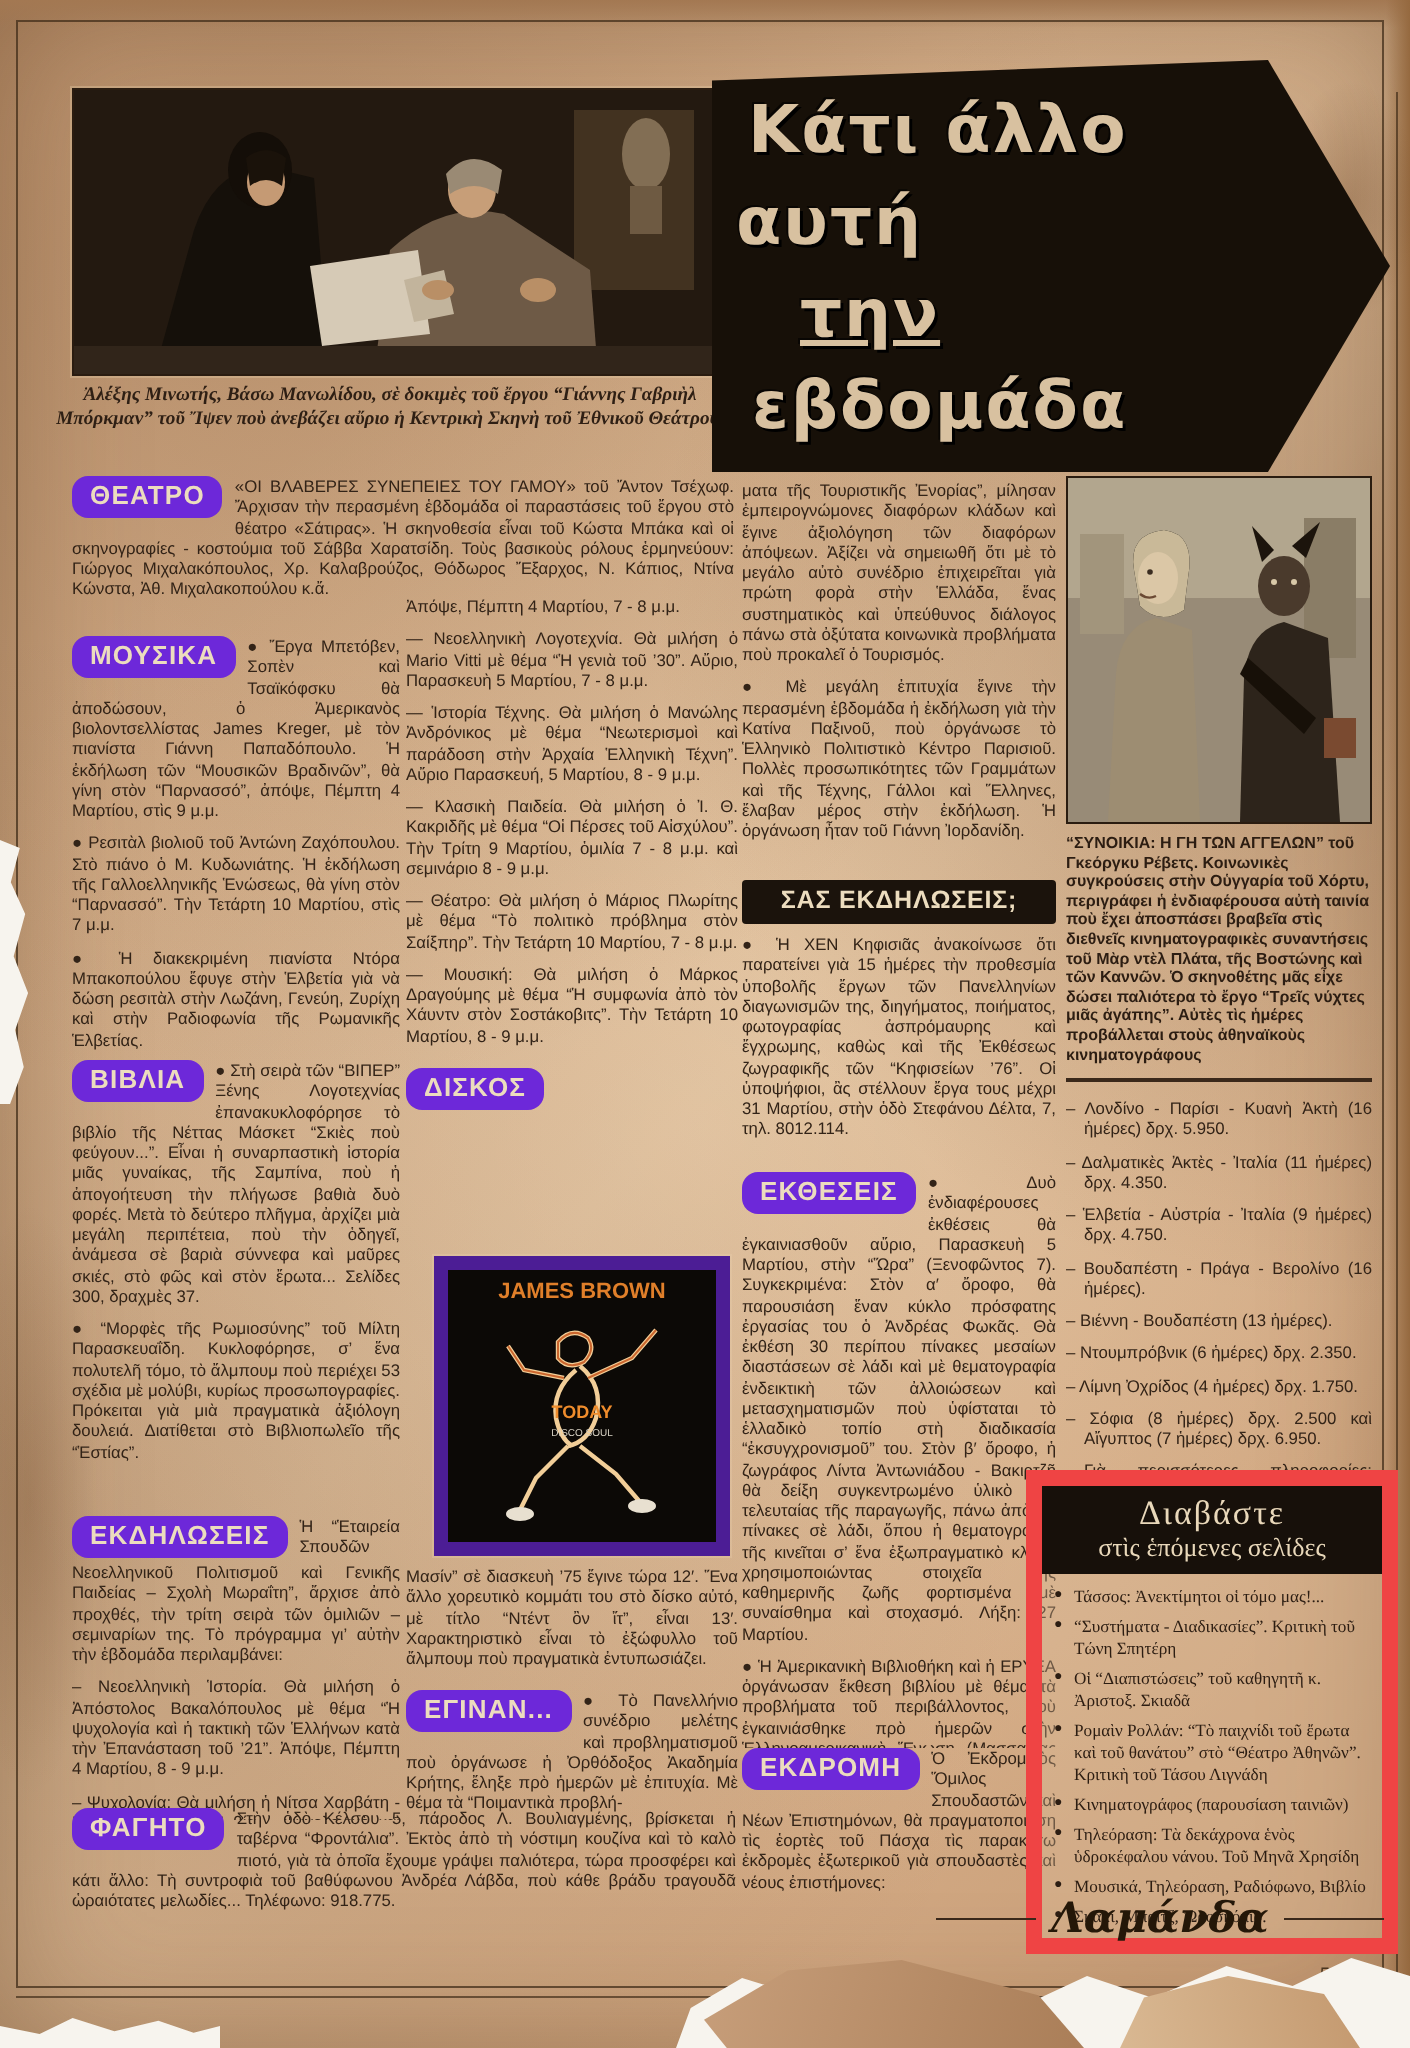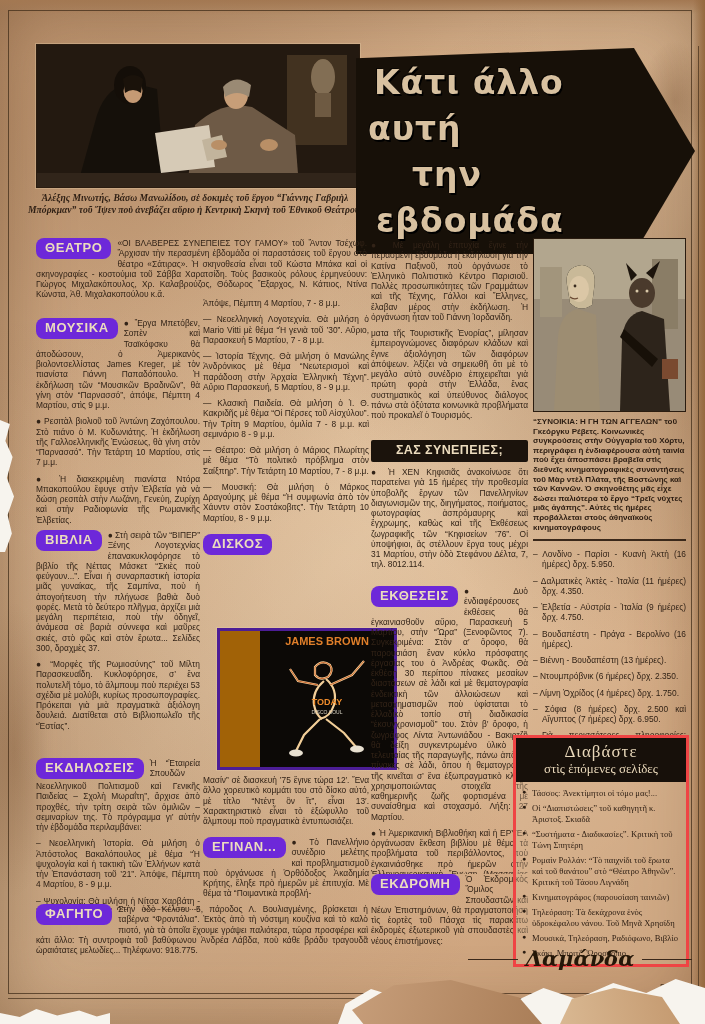--- a/index.html
+++ b/index.html
@@ -25,70 +25,70 @@
     border-left:1.5px solid rgba(66,45,26,.7);}
   .rule-bottom2{position:absolute;left:8px;top:998px;width:684px;
     border-top:1.5px solid rgba(66,45,26,.7);}
 
   .photo-frame{position:absolute;left:36px;top:44px;width:322px;height:142px;
     border:1px solid #2a1c10;background:#241a12;box-shadow:0 0 0 1px rgba(230,205,170,.35);}
   .photo-frame svg{display:block;width:100%;height:100%;}
   .photo-caption{position:absolute;left:26px;top:192px;width:338px;
     font:italic 700 9.6px/1.3 "Liberation Serif",serif;color:#2e1f14;text-align:center;}
 
-  .banner{position:absolute;left:356px;top:48px;width:339px;height:206px;}
+  .banner{position:absolute;left:356px;top:30px;width:339px;height:206px;}
   .banner-shape{position:absolute;inset:0;background:#171008;
     clip-path:polygon(0 5%,82% 0,100% 50%,82% 100%,0 100%);}
   .banner-text{position:absolute;left:18px;top:12px;color:#d8c1a0;
     font:800 33px/46px "DejaVu Sans",sans-serif;letter-spacing:1px;
     text-shadow:1.5px 1.5px 0 #000, -1px -1px 0 rgba(0,0,0,.6);}
-  .bl2{margin-left:-6px;} .bl3{margin-left:38px;} .bl4{margin-left:2px;}
+  .bl2{margin-left:-6px;} .bl3{margin-left:26px;text-decoration:underline;} .bl4{margin-left:2px;}
 
   .hd{float:left;background:#6d28d9;color:#ecdcbe;
     font:700 13px/16px "Liberation Sans",sans-serif;
     padding:2px 9px 3px;border-radius:8px;margin:0 6px 2px 0;letter-spacing:.6px;}
   .hd-full{display:block;background:#1b130c;color:#ecdcbe;text-align:center;
     font:700 12.5px/15px "Liberation Sans",sans-serif;
     padding:3px 4px 4px;border-radius:2px;letter-spacing:.4px;margin:0 0 5px 0;}
   .bd{font:400 8.4px/1.22 "Liberation Sans",sans-serif;color:#322317;text-align:justify;}
   .bd p{margin:0 0 6px 0;}
   .blk{overflow:hidden;}
   .sec{position:absolute;}
 
   .sec-theatro{left:36px;top:238px;width:331px;height:78px;}
   .col-left{left:36px;top:318px;width:164px;}
   .blk-mousika{height:212px;}
   .blk-biblia{height:228px;}
   .blk-ekdiloseis{height:152px;}
   .col-mid{left:203px;top:298px;width:166px;}
   .blk-lectures{height:236px;}
   .blk-diskos{height:92px;}
-  .album{width:134px;height:136px;margin:2px 6px 5px 14px;background:#a16207;
-    border:3px solid #4c1d95;box-shadow:0 0 0 1px rgba(235,210,175,.3);padding-left:40px;}
+  .album{width:134px;height:136px;margin:2px 6px 5px 14px;background:#fde047;
+    border:7px solid #4c1d95;box-shadow:0 0 0 1px rgba(235,210,175,.3);}
   .album svg{display:block;width:100%;height:100%;}
   .blk-diskos2{height:62px;}
   .blk-eginan{height:64px;}
   .sec-fagito{left:36px;top:904px;width:332px;height:80px;}
   .col-right{left:371px;top:240px;width:157px;}
   .blk-cont{height:200px;}
   .blk-endiaferei{height:146px;}
   .blk-ektheseis{height:288px;}
   .blk-ekdromi{height:92px;}
 
   .col-cine{left:533px;top:238px;width:153px;}
   .cine-photo{width:151px;height:172px;border:1px solid #2a1c10;background:#8d8170;margin-bottom:5px;}
   .cine-photo svg{display:block;width:100%;height:100%;}
   .cine-caption{font:700 8px/1.2 "Liberation Sans",sans-serif;color:#2c1d12;text-align:left;}
   .cine-rule{border-top:2px solid #3a281a;margin:7px 0 8px 0;}
   .trips{font:400 8.4px/1.22 "Liberation Sans",sans-serif;color:#322317;}
   .trips .ti{margin:0 0 6px 0;padding-left:9px;text-indent:-9px;text-align:justify;}
   .trips .tinfo{margin-top:4px;padding-left:9px;text-align:justify;}
 
   .read-next{position:absolute;left:513px;top:735px;width:170px;height:226px;
-    border:3px solid #ef4444;background:rgba(222,190,155,.35);}
+    border:8px solid #ef4444;background:rgba(222,190,155,.35);}
   .rn-head{background:#17100a;color:#e9d8ba;text-align:center;padding:4px 2px 6px;}
   .rn-t1{font:400 17px/19px "Liberation Serif",serif;letter-spacing:1px;}
   .rn-t2{font:400 13px/15px "Liberation Serif",serif;}
   .rn-list{list-style:none;margin:6px 6px 0 6px;padding:0;}
   .rn-list li{font:400 8.6px/1.25 "Liberation Serif",serif;color:#2c1d12;
     margin-bottom:4.5px;padding-left:10px;position:relative;text-align:left;}
   .rn-list li::before{content:"●";position:absolute;left:0;top:0;font-size:7px;}
 
   .signature{position:absolute;left:468px;top:948px;width:224px;display:flex;align-items:center;}
   .sig-line{flex:1;border-top:1.6px solid #3a281a;}
@@ -236,25 +236,25 @@
 
 <div class="sec sec-fagito blk">
   <span class="hd">ΦΑΓΗΤΟ</span>
   <div class="bd">
       <p>Στὴν ὁδὸ Κέλσου 5, πάροδος Λ. Βουλιαγμένης, βρίσκεται ἡ ταβέρνα “Φροντάλια”. Ἐκτὸς ἀπὸ τὴ νόστιμη κουζίνα καὶ τὸ καλὸ πιοτό, γιὰ τὰ ὁποῖα ἔχουμε γράψει παλιότερα, τώρα προσφέρει καὶ κάτι ἄλλο: Τὴ συντροφιὰ τοῦ βαθύφωνου Ἀνδρέα Λάβδα, ποὺ κάθε βράδυ τραγουδᾶ ὡραιότατες μελωδίες... Τηλέφωνο: 918.775.</p>
     </div>
 </div>
 
 <div class="sec col-right">
   <div class="blk blk-cont bd">
+    <p>ματα τῆς Τουριστικῆς Ἐνορίας”, μίλησαν ἐμπειρογνώμονες διαφόρων κλάδων καὶ ἔγινε ἀξιολόγηση τῶν διαφόρων ἀπόψεων. Ἀξίζει νὰ σημειωθῆ ὅτι μὲ τὸ μεγάλο αὐτὸ συνέδριο ἐπιχειρεῖται γιὰ πρώτη φορὰ στὴν Ἑλλάδα, ἕνας συστηματικὸς καὶ ὑπεύθυνος διάλογος πάνω στὰ ὀξύτατα κοινωνικὰ προβλήματα ποὺ προκαλεῖ ὁ Τουρισμός.</p>
     <p>● Μὲ μεγάλη ἐπιτυχία ἔγινε τὴν περασμένη ἑβδομάδα ἡ ἐκδήλωση γιὰ τὴν Κατίνα Παξινοῦ, ποὺ ὀργάνωσε τὸ Ἑλληνικὸ Πολιτιστικὸ Κέντρο Παρισιοῦ. Πολλὲς προσωπικότητες τῶν Γραμμάτων καὶ τῆς Τέχνης, Γάλλοι καὶ Ἕλληνες, ἔλαβαν μέρος στὴν ἐκδήλωση. Ἡ ὀργάνωση ἦταν τοῦ Γιάννη Ἰορδανίδη.</p>
-    <p>ματα τῆς Τουριστικῆς Ἐνορίας”, μίλησαν ἐμπειρογνώμονες διαφόρων κλάδων καὶ ἔγινε ἀξιολόγηση τῶν διαφόρων ἀπόψεων. Ἀξίζει νὰ σημειωθῆ ὅτι μὲ τὸ μεγάλο αὐτὸ συνέδριο ἐπιχειρεῖται γιὰ πρώτη φορὰ στὴν Ἑλλάδα, ἕνας συστηματικὸς καὶ ὑπεύθυνος διάλογος πάνω στὰ ὀξύτατα κοινωνικὰ προβλήματα ποὺ προκαλεῖ ὁ Τουρισμός.</p>
   </div>
   <div class="blk blk-endiaferei">
-    <span class="hd-full">ΣΑΣ ΣΥΝΕΠΕΙΕΣ;</span>
+    <span class="hd-full">ΣΑΣ ΕΚΔΗΛΩΣΕΙΣ;</span>
     <div class="bd">
         <p>● Ἡ ΧΕΝ Κηφισιᾶς ἀνακοίνωσε ὅτι παρατείνει γιὰ 15 ἡμέρες τὴν προθεσμία ὑποβολῆς ἔργων τῶν Πανελληνίων διαγωνισμῶν της, διηγήματος, ποιήματος, φωτογραφίας ἀσπρόμαυρης καὶ ἔγχρωμης, καθὼς καὶ τῆς Ἐκθέσεως ζωγραφικῆς τῶν “Κηφισείων ’76”. Οἱ ὑποψήφιοι, ἂς στέλλουν ἔργα τους μέχρι 31 Μαρτίου, στὴν ὁδὸ Στεφάνου Δέλτα, 7, τηλ. 8012.114.</p>
       </div>
   </div>
   <div class="blk blk-ektheseis">
     <span class="hd">ΕΚΘΕΣΕΙΣ</span>
     <div class="bd">
       <p>● Δυὸ ἐνδιαφέρουσες ἐκθέσεις θὰ ἐγκαινιασθοῦν αὔριο, Παρασκευὴ 5 Μαρτίου, στὴν “Ὥρα” (Ξενοφῶντος 7). Συγκεκριμένα: Στὸν α′ ὄροφο, θὰ παρουσιάση ἕναν κύκλο πρόσφατης ἐργασίας του ὁ Ἀνδρέας Φωκᾶς. Θὰ ἐκθέση 30 περίπου πίνακες μεσαίων διαστάσεων σὲ λάδι καὶ μὲ θεματογραφία ἐνδεικτικὴ τῶν ἀλλοιώσεων καὶ μετασχηματισμῶν ποὺ ὑφίσταται τὸ ἑλλαδικὸ τοπίο στὴ διαδικασία “ἐκσυγχρονισμοῦ” του. Στὸν β′ ὄροφο, ἡ ζωγράφος Λίντα Ἀντωνιάδου - Βακιρτζῆ θὰ δείξη συγκεντρωμένο ὑλικὸ τῆς τελευταίας τῆς παραγωγῆς, πάνω ἀπὸ 20 πίνακες σὲ λάδι, ὅπου ἡ θεματογραφία τῆς κινεῖται σ’ ἕνα ἐξωπραγματικὸ κλίμα, χρησιμοποιώντας στοιχεῖα τῆς καθημερινῆς ζωῆς φορτισμένα μὲ συναίσθημα καὶ στοχασμό. Λήξη: 27 Μαρτίου.</p>
       <p>● Ἡ Ἀμερικανικὴ Βιβλιοθήκη καὶ ἡ ΕΡΥΕΑ ὀργάνωσαν ἔκθεση βιβλίου μὲ θέμα τὰ προβλήματα τοῦ περιβάλλοντος, ποὺ ἐγκαινιάσθηκε πρὸ ἡμερῶν στὴν Ἑλληνοαμερικανικὴ Ἕνωση (Μασσαλίας 22). Περιλαμβάνει ἐκδόσεις τόσο τῆς ΕΡΥΕΑ ὅσο καὶ ἀμερικανικὲς ἐκδόσεις καὶ καλύπτει πληθώρα θεμάτων, γενικῶν καὶ εἰδικῶν, ὅπως ἡ ἐνεργειακὴ κρίση, ἡ μόλυνση, ἡ ρύπανση τοῦ περιβάλλοντος κλπ. Λήξη: 12 Μαρτίου.</p>
     </div>
@@ -306,22 +306,22 @@
   </div>
 </div>
 
 <div class="read-next">
   <div class="rn-head">
     <div class="rn-t1">Διαβάστε</div>
     <div class="rn-t2">στὶς ἑπόμενες σελίδες</div>
   </div>
   <ul class="rn-list">
     <li>Τάσσος: Ἀνεκτίμητοι οἱ τόμο μας!...</li>
+    <li>“Συστήματα - Διαδικασίες”. Κριτικὴ τοῦ Τώνη Σπητέρη</li>
     <li>Οἱ “Διαπιστώσεις” τοῦ καθηγητῆ κ. Ἀριστοξ. Σκιαδᾶ</li>
-    <li>“Συστήματα - Διαδικασίες”. Κριτικὴ τοῦ Τώνη Σπητέρη</li>
     <li>Ρομαὶν Ρολλάν: “Τὸ παιχνίδι τοῦ ἔρωτα καὶ τοῦ θανάτου” στὸ “Θέατρο Ἀθηνῶν”. Κριτικὴ τοῦ Τάσου Λιγνάδη</li>
     <li>Κινηματογράφος (παρουσίαση ταινιῶν)</li>
     <li>Τηλεόραση: Τὰ δεκάχρονα ἑνὸς ὑδροκέφαλου νάνου. Τοῦ Μηνᾶ Χρησίδη</li>
     <li>Μουσικά, Τηλεόραση, Ραδιόφωνο, Βιβλίο</li>
     <li>Σκάκι, Μπριτζ, Ὡροσκόπιο.</li>
   </ul>
 </div>
 
 <div class="signature">
   <span class="sig-line"></span>

